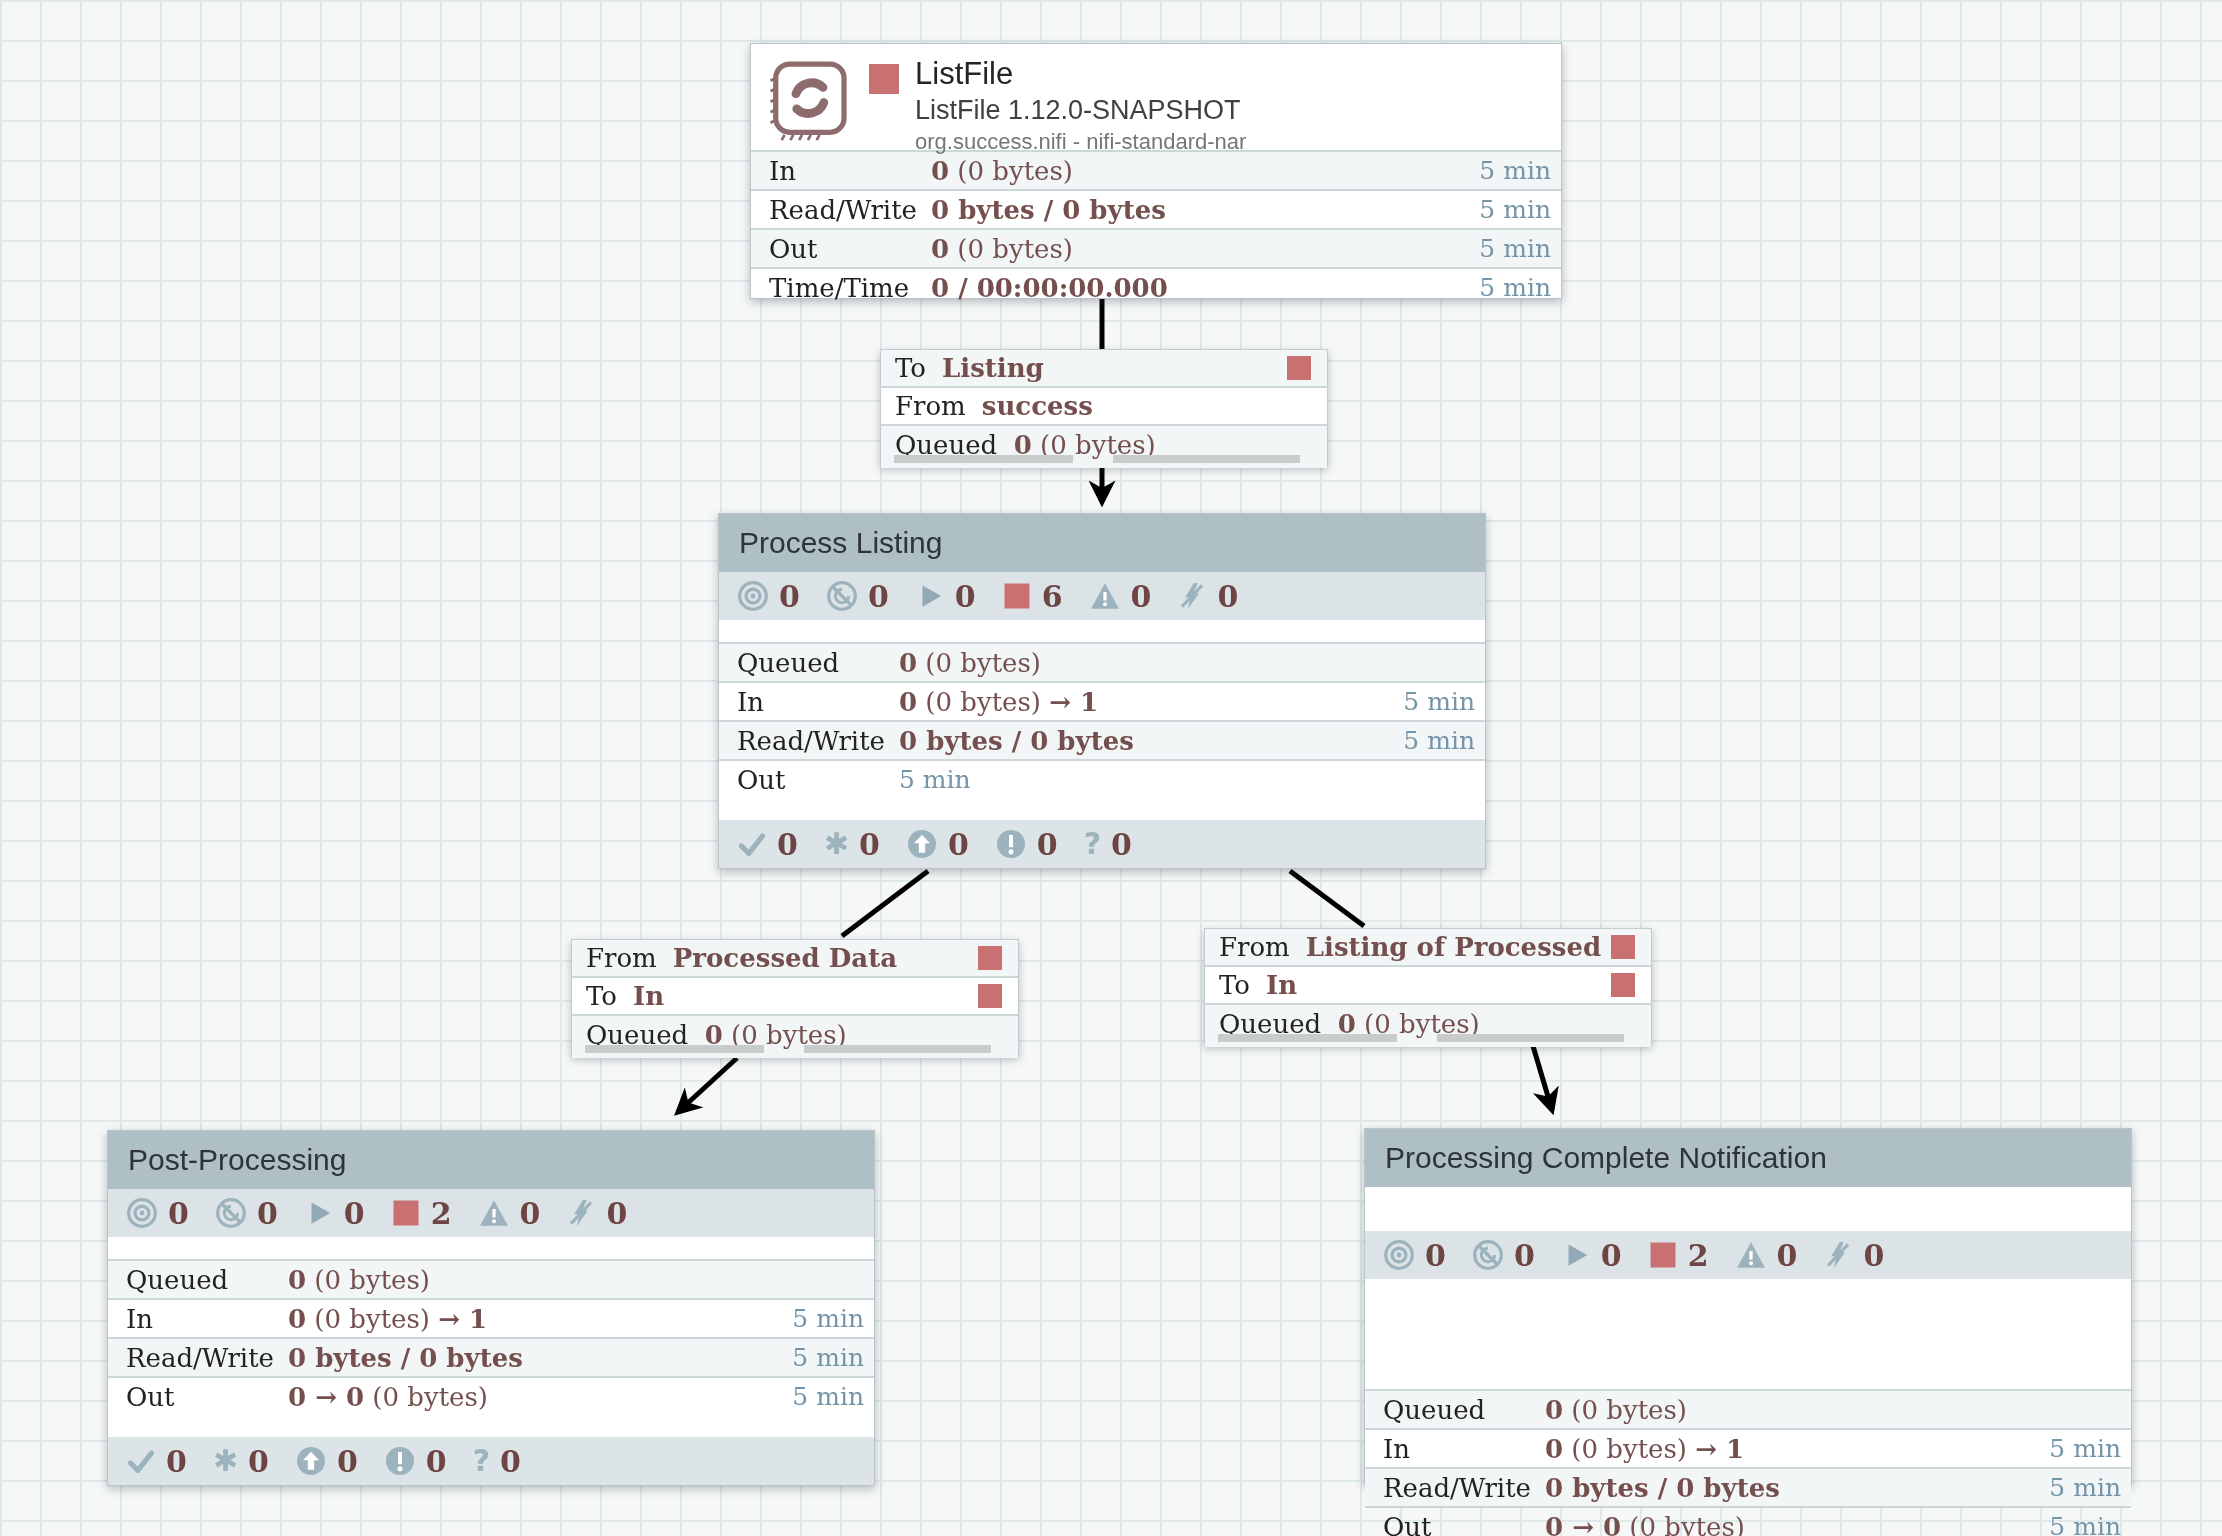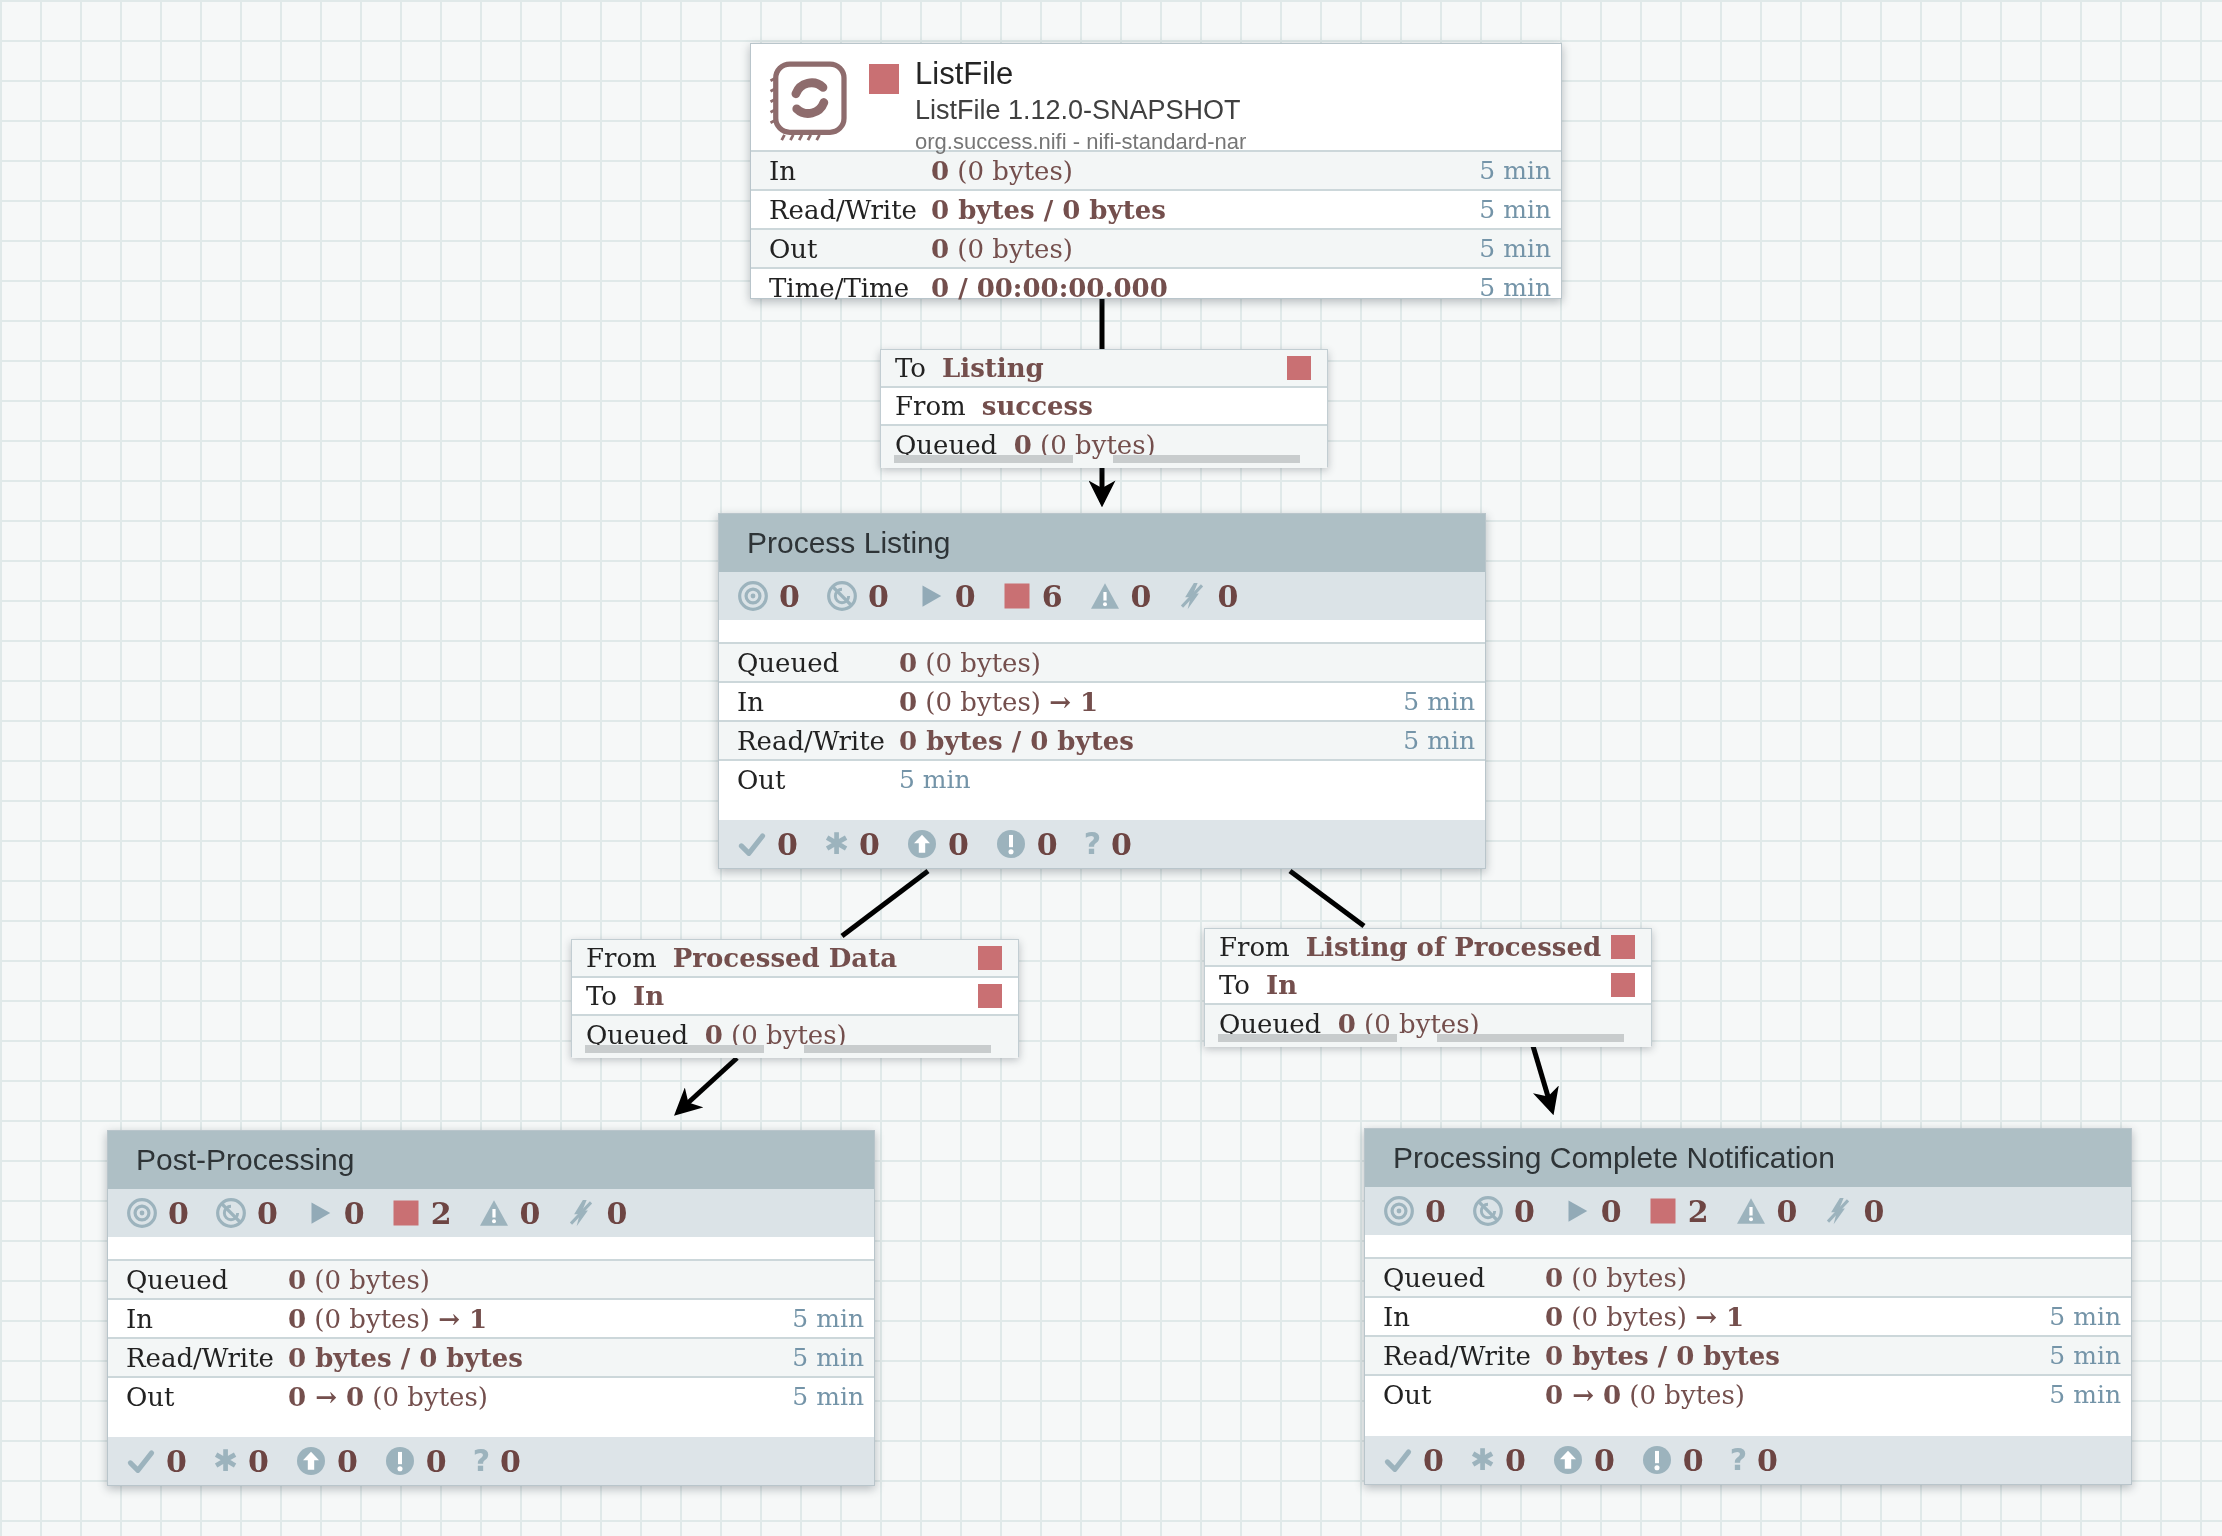--- a/index.html
+++ b/index.html
@@ -42,24 +42,24 @@
   .run-square{flex:none;width:30px;height:30px;background:#c97073;margin:7px 16px 0 0;}
   .proc-titles{line-height:1.12;}
   .proc-name{font-size:31px;color:#242424;}
   .proc-type{font-size:27px;color:#404040;margin-top:3px;}
   .proc-bundle{font-size:22px;color:#767676;margin-top:5px;}
 
   
   .group{display:flex;flex-direction:column;}
   #group-process-listing{left:718px;top:513px;width:768px;height:356px;}
   #group-post-processing{left:107px;top:1130px;width:768px;height:356px;}
-  #group-pcn{left:1364px;top:1128px;width:768px;height:357px;}
+  #group-pcn{left:1364px;top:1128px;width:768px;height:357px;gap:44px;}
   .group-title{
     height:58px;flex:none;background:#aebfc5;color:#2e3437;
-    font-size:30px;display:flex;align-items:center;padding-left:28px;
+    font-size:30px;display:flex;align-items:center;padding-left:20px;
   }
   .strip{
     height:48px;flex:none;display:flex;align-items:center;
     padding-left:18px;background:#dbe3e7;
   }
   .bottom-strip{margin-top:auto;background:#dde4e8;}
   .strip .sicon{flex:none;display:inline-flex;margin-right:10px;}
   .strip .sicon svg{display:block;}
   .strip .count{
     font-family:"DejaVu Serif",serif;font-weight:bold;font-size:30px;

